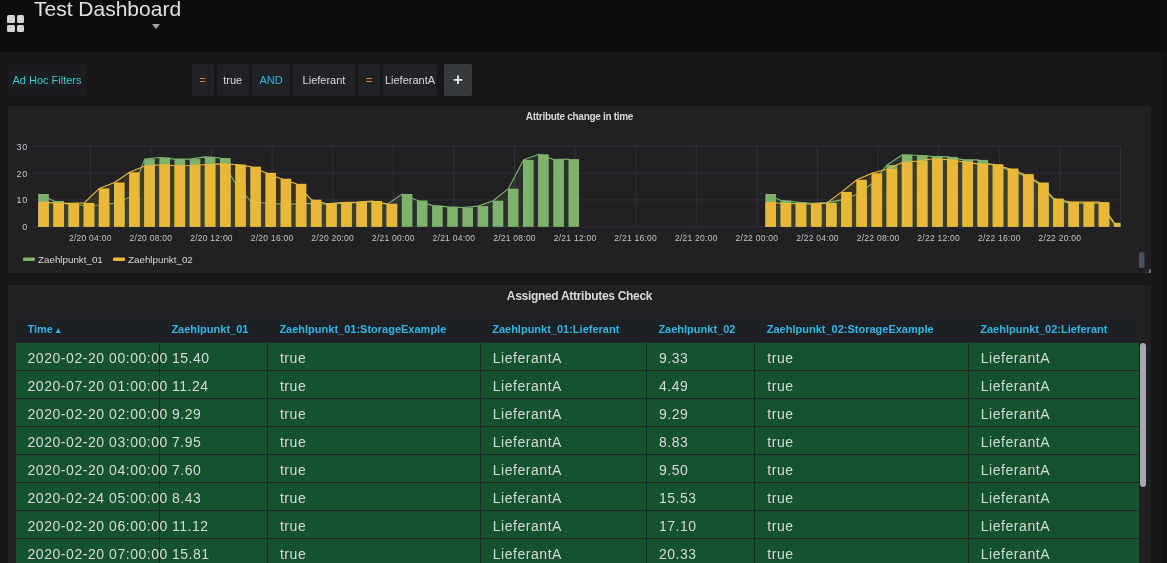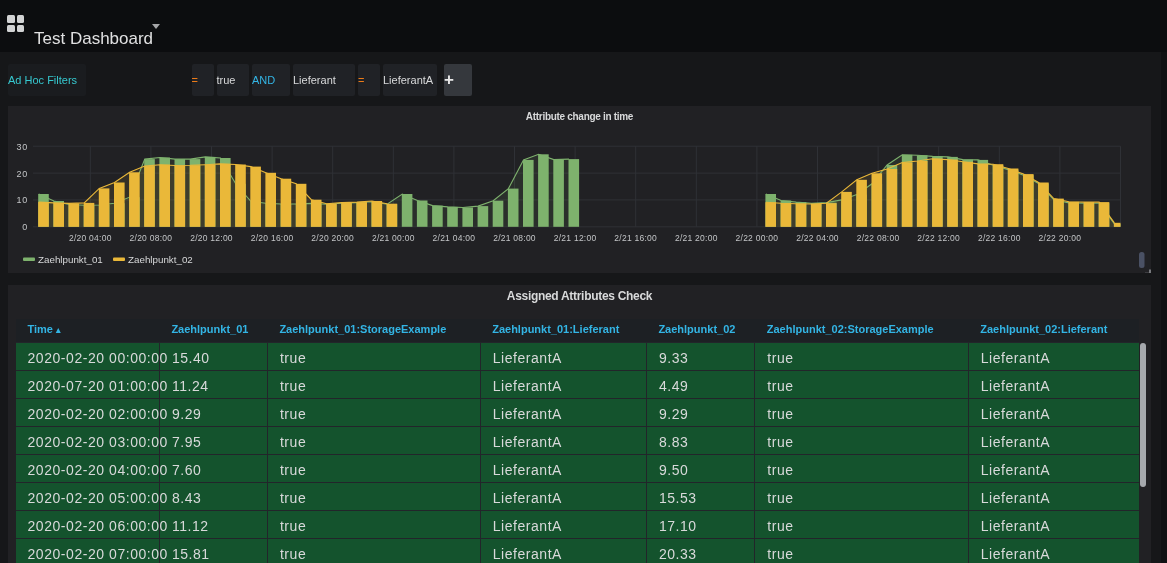--- a/index.html
+++ b/index.html
@@ -1,24 +1,24 @@
 <!DOCTYPE html>
 <html><head><meta charset="utf-8"><style>
 * { margin:0; padding:0; box-sizing:border-box; }
 html,body { width:1167px; height:563px; overflow:hidden; background:#161719;
   font-family:"Liberation Sans", sans-serif; }
 .navbar { position:absolute; left:0; top:0; width:1167px; height:52px; background:#0c0d0f; }
 .gridicon { position:absolute; left:7px; top:15px; width:17px; height:17px; }
 .gridicon div { position:absolute; width:7.5px; height:7.5px; background:#d2d3d4; border-radius:1.5px; }
-.title { position:absolute; left:34px; top:30px; font-size:17px; line-height:18px; color:#e0e0e1; }
+.title { position:absolute; left:34px; top:0; font-size:21px; line-height:18px; color:#e0e0e1; }
 .caretdn { position:absolute; left:152px; top:24px; width:0; height:0;
   border-left:4.5px solid transparent; border-right:4.5px solid transparent; border-top:5px solid #a5a6a8; }
 .filters { position:absolute; left:0; top:64px; width:1167px; height:32px; }
 .seg { position:absolute; top:0; height:32px; background:#202226; color:#d8d9da;
-  font-size:11px; font-weight:400; line-height:32px; border-radius:2px; }
+  font-size:11px; font-weight:400; text-align:center; line-height:32px; border-radius:2px; }
 .seg.lab { background:#1a1c1f; color:#36c9d0; }
 .seg.op { color:#eb7b18; }
 .seg.and { color:#33b5e5; }
 .seg.plus { background:#35383d; color:#e8e8e8; font-size:17px; font-weight:700; }
 .panel { position:absolute; background:#212124; }
 .ptitle { position:absolute; top:0; left:0; right:0; height:24px; text-align:center;
   font-size:10px; font-weight:700; letter-spacing:-0.3px; color:#d8d9da; line-height:22px; }
 #chartpanel { left:8px; top:106px; width:1143px; height:167px; }
 #tablepanel { left:8px; top:285px; width:1143px; height:278px; }
 .ttitle { position:absolute; top:0; left:0; right:0; height:33px; text-align:center;
@@ -281,21 +281,21 @@
         <tr>
           <td>2020-02-20 04:00:00</td>
           <td>7.60</td>
           <td>true</td>
           <td>LieferantA</td>
           <td>9.50</td>
           <td>true</td>
           <td>LieferantA</td>
         </tr>
         <tr>
-          <td>2020-02-20 05:00:00</td>
+          <td>2020-02-24 05:00:00</td>
           <td>8.43</td>
           <td>true</td>
           <td>LieferantA</td>
           <td>15.53</td>
           <td>true</td>
           <td>LieferantA</td>
         </tr>
         <tr>
           <td>2020-02-20 06:00:00</td>
           <td>11.12</td>

